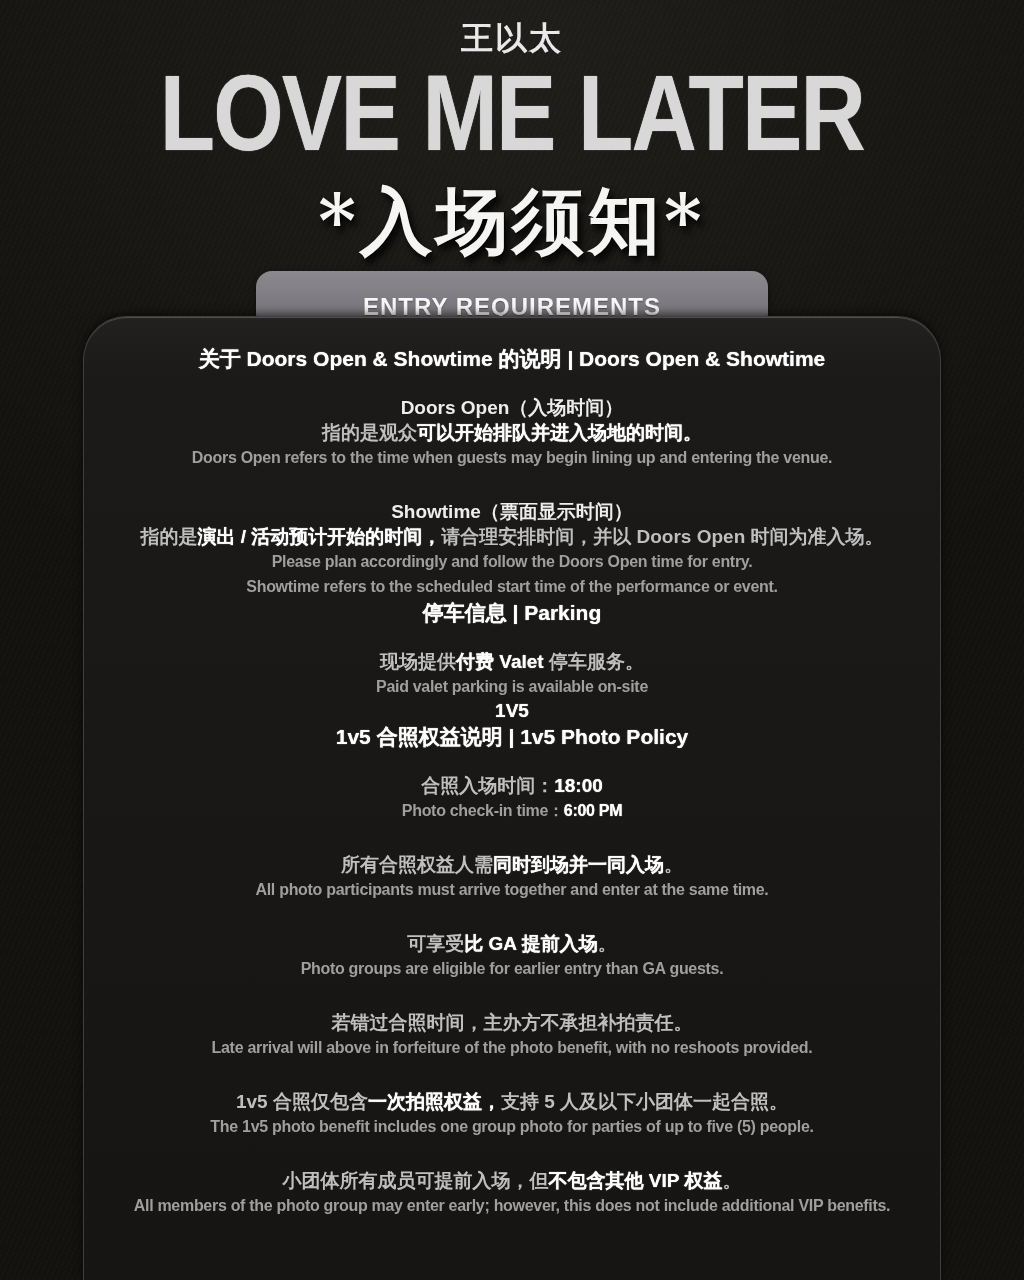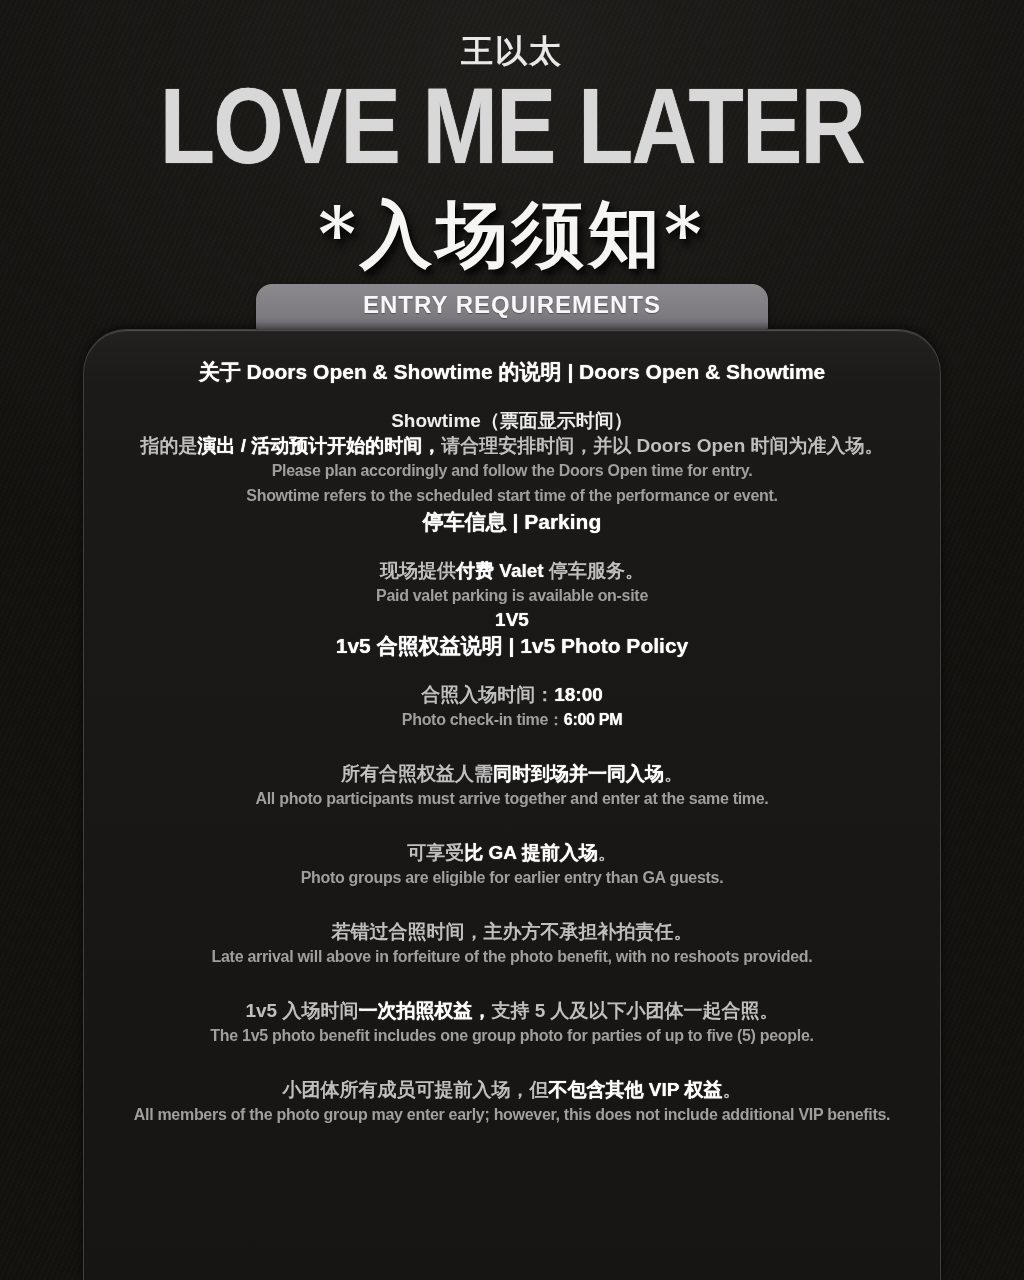--- a/index.html
+++ b/index.html
@@ -11,21 +11,21 @@
       radial-gradient(130% 90% at 50% 4%, rgba(255,255,255,0.05), transparent 55%),
       radial-gradient(140% 140% at 50% 50%, transparent 55%, rgba(0,0,0,0.45) 100%),
       repeating-linear-gradient(115deg, rgba(255,255,255,0.012) 0 2px, transparent 2px 5px),
       repeating-linear-gradient(28deg, rgba(0,0,0,0.10) 0 1px, transparent 1px 4px);
     color:#e6e6e6;
   }
   .poster { width:1024px; height:1280px; display:flex; flex-direction:column; align-items:center; }
 
   
   .tour-line {
-    margin-top:30px; display:flex; align-items:baseline; gap:14px;
+    margin-top:17px; display:flex; align-items:baseline; gap:14px;
     color:#e8e8e8; white-space:nowrap;flex-direction:column;
   }
   .artist { font-family:"DejaVu Serif","Liberation Serif",serif; font-weight:700; font-size:32px; letter-spacing:2px; }
   .tour   { font-weight:800; font-size:31px; letter-spacing:3px; text-shadow:0 0 1px #e8e8e8; }
 
   .main-title {
     margin-top:0px; font-weight:800; font-size:104px; line-height:1.0;
     color:#d8d8d8; letter-spacing:-2px; white-space:nowrap;
     transform:scaleX(0.87) scaleY(1.04); transform-origin:50% 50%;
     text-shadow:0 0 1px #d8d8d8;
@@ -40,21 +40,21 @@
   }
 
   
   .banner {
     margin-top:14px; width:512px; height:58px; border-radius:16px;
     background:linear-gradient(180deg,#8b898e 0%,#716f75 100%);
     display:flex; justify-content:center; align-items:flex-start;
     box-shadow:0 2px 6px rgba(0,0,0,0.5);
   }
   .banner span {
-    margin-top:7px; font-size:24px; font-weight:800; letter-spacing:1px;
+    margin-top:22px; font-size:24px; font-weight:800; letter-spacing:1px;
     color:#f7f7f7; text-shadow:0 1px 1px rgba(0,0,0,0.35);
   }
 
   
   .panel {
     margin-top:-13px; width:858px; flex:1 0 auto;
     background:linear-gradient(180deg,#222120 0%,#1b1a19 6%,#181716 60%,#161514 100%);
     border:1px solid #403f3e; border-bottom:none;
     border-radius:44px 44px 0 0;
     box-shadow:inset 0 2px 1px -1px rgba(255,255,255,0.22), 0 -2px 10px rgba(0,0,0,0.6);
@@ -96,20 +96,25 @@
     <span>ENTRY REQUIREMENTS</span>
   </div>
 
   <div class="panel">
     <div class="panel-inner" id="panel-content">
         <section>
           <div class="section-heading">
             <div class="heading-line">关于 Doors Open &amp; Showtime 的说明 | Doors Open &amp; Showtime</div>
           </div>
           <div class="block">
+            <div class="line cn-sub"><span>Doors Open（入场时间）</span></div>
+            <div class="line cn"><span>指的是观众</span><b>可以开始排队并进入场地的时间。</b></div>
+            <div class="line en"><span>Doors Open refers to the time when guests may begin lining up and entering the venue.</span></div>
+          </div>
+          <div class="block">
             <div class="line cn-sub"><span>Showtime（票面显示时间）</span></div>
             <div class="line cn"><span>指的是</span><b>演出 / 活动预计开始的时间，</b><span>请合理安排时间，并以 Doors Open 时间为准入场。</span></div>
             <div class="line en"><span>Please plan accordingly and follow the Doors Open time for entry.</span></div>
             <div class="line en"><span>Showtime refers to the scheduled start time of the performance or event.</span></div>
           </div>
         </section>
         <section>
           <div class="section-heading">
             <div class="heading-line">停车信息 | Parking</div>
           </div>
@@ -133,21 +138,21 @@
           </div>
           <div class="block">
             <div class="line cn"><span>可享受</span><b>比 GA 提前入场</b><span>。</span></div>
             <div class="line en"><span>Photo groups are eligible for earlier entry than GA guests.</span></div>
           </div>
           <div class="block">
             <div class="line cn"><span>若错过合照时间，主办方不承担补拍责任。</span></div>
             <div class="line en"><span>Late arrival will above in forfeiture of the photo benefit, with no reshoots provided.</span></div>
           </div>
           <div class="block">
-            <div class="line cn"><span>1v5 入场时间</span><b>一次拍照权益，</b><span>支持 5 人及以下小团体一起合照。</span></div>
+            <div class="line cn"><span>1v5 合照仅包含</span><b>一次拍照权益，</b><span>支持 5 人及以下小团体一起合照。</span></div>
             <div class="line en"><span>The 1v5 photo benefit includes one group photo for parties of up to five (5) people.</span></div>
           </div>
           <div class="block">
             <div class="line cn"><span>小团体所有成员可提前入场，但</span><b>不包含其他 VIP 权益</b><span>。</span></div>
             <div class="line en"><span>All members of the photo group may enter early; however, this does not include additional VIP benefits.</span></div>
           </div>
         </section>
       </div>
   </div>
 

